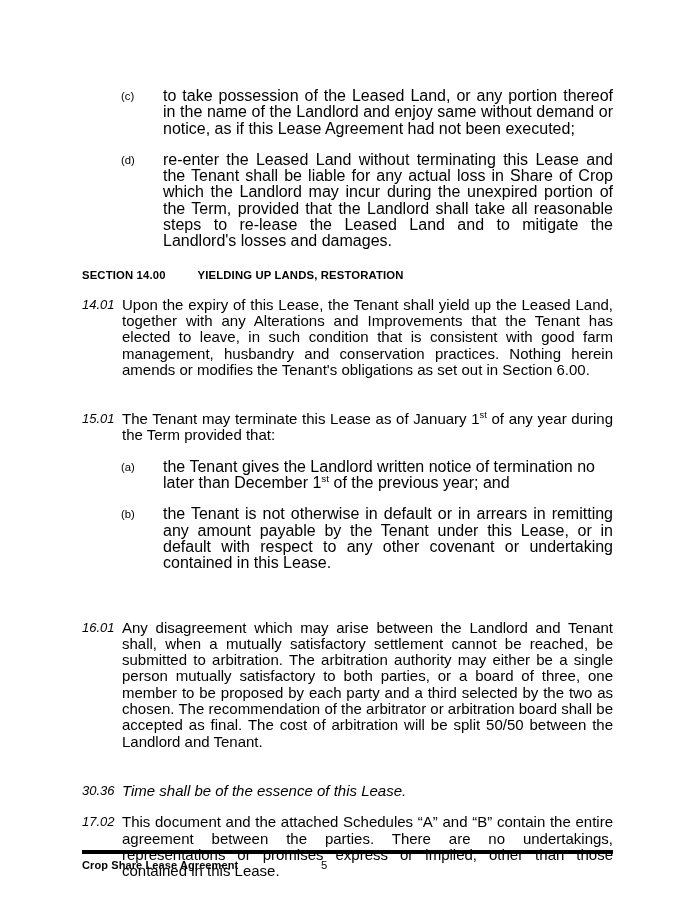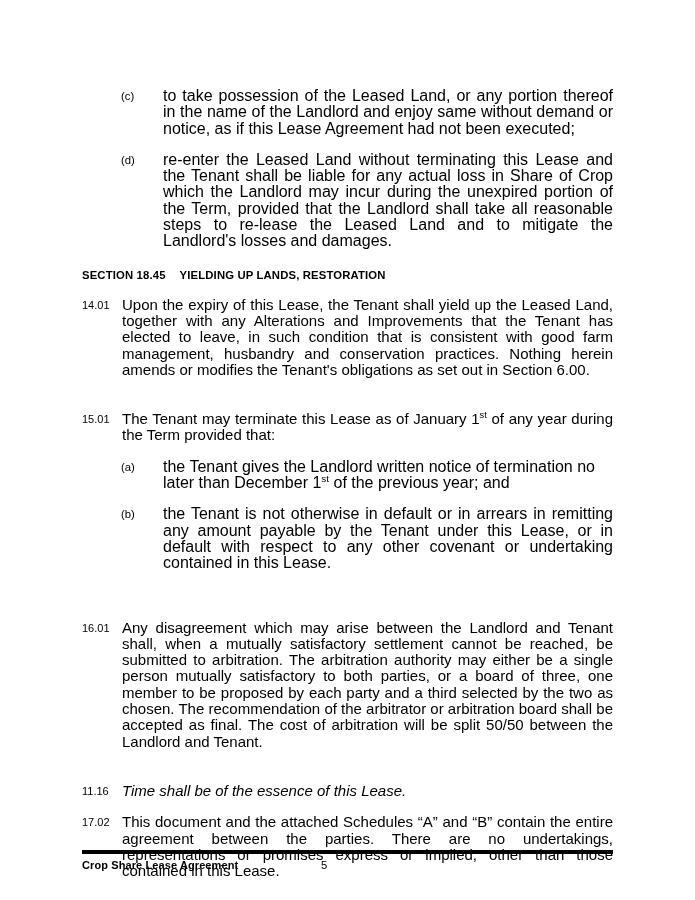--- a/index.html
+++ b/index.html
@@ -30,34 +30,35 @@
   .section-heading {
     font-size: 11.3px;
     font-weight: bold;
     line-height: 14px;
     letter-spacing: 0.15px;
     margin: 0;
     white-space: pre;
   }
   .section-heading .sec-title {
     
-    padding-left: 14px;
+    padding-left: 32px;
   }
 
   
   .clause {
     display: flex;
     align-items: flex-start;
     margin: 0;
   }
   .clause-num {
     flex: 0 0 40px;
-    font-size: 11px;
+    font-size: 13px;
     line-height: 16.3px;
     white-space: nowrap;
+    font-style: italic;
   }
   .clause-body {
     flex: 1 1 auto;
     font-size: 15px;
     line-height: 16.3px;
     text-align: justify;
     text-justify: inter-word;
     hyphens: none;
   }
   .clause-body.ragged {
@@ -147,21 +148,21 @@
 
     <div class="gap-md"></div>
 
     <div class="subitem">
       <span class="subitem-label">(d)</span>
       <span class="subitem-body">re-enter the Leased Land without terminating this Lease and the Tenant shall be liable for any actual loss in Share of Crop which the Landlord may incur during the unexpired portion of the Term, provided that the Landlord shall take all reasonable steps to re-lease the Leased Land and to mitigate the Landlord's losses and damages.</span>
     </div>
 
     <div class="gap-lg"></div>
 
-    <div class="section-heading"><span>SECTION 18.45</span><span class="sec-title">YIELDING UP LANDS, RESTORATION</span></div>
+    <div class="section-heading"><span>SECTION 14.00</span><span class="sec-title">YIELDING UP LANDS, RESTORATION</span></div>
 
     <div class="gap-md"></div>
 
     <div class="clause">
       <span class="clause-num">14.01</span>
       <span class="clause-body">Upon the expiry of this Lease, the Tenant shall yield up the Leased Land, together with any Alterations and Improvements that the Tenant has elected to leave, in such condition that is consistent with good farm management, husbandry and conservation practices.  Nothing herein amends or modifies the Tenant's obligations as set out in Section 6.00.</span>
     </div>
 
     <div class="gap-lg"></div>
 
@@ -199,21 +200,21 @@
       <span class="clause-num">16.01</span>
       <span class="clause-body">Any disagreement which may arise between the Landlord and Tenant shall, when a mutually satisfactory settlement cannot be reached, be submitted to arbitration.   The arbitration authority may either be a single person mutually satisfactory to both parties, or a board of three, one member to be proposed by each party and a third selected by the two as chosen. The recommendation of the arbitrator or arbitration board shall be accepted as final. The cost of arbitration will be split 50/50 between the Landlord and Tenant.</span>
     </div>
 
     <div class="gap-lg"></div>
 
 
     <div class="gap-md"></div>
 
     <div class="clause">
-      <span class="clause-num">11.16</span>
+      <span class="clause-num">30.36</span>
       <span class="clause-body ragged">Time shall be of the essence of this Lease.</span>
     </div>
 
     <div class="gap-md"></div>
 
     <div class="clause">
       <span class="clause-num">17.02</span>
       <span class="clause-body">This document and the attached Schedules “A” and “B” contain the entire agreement between the parties.  There are no undertakings, representations or promises express or implied, other than those contained in this Lease.</span>
     </div>
 

